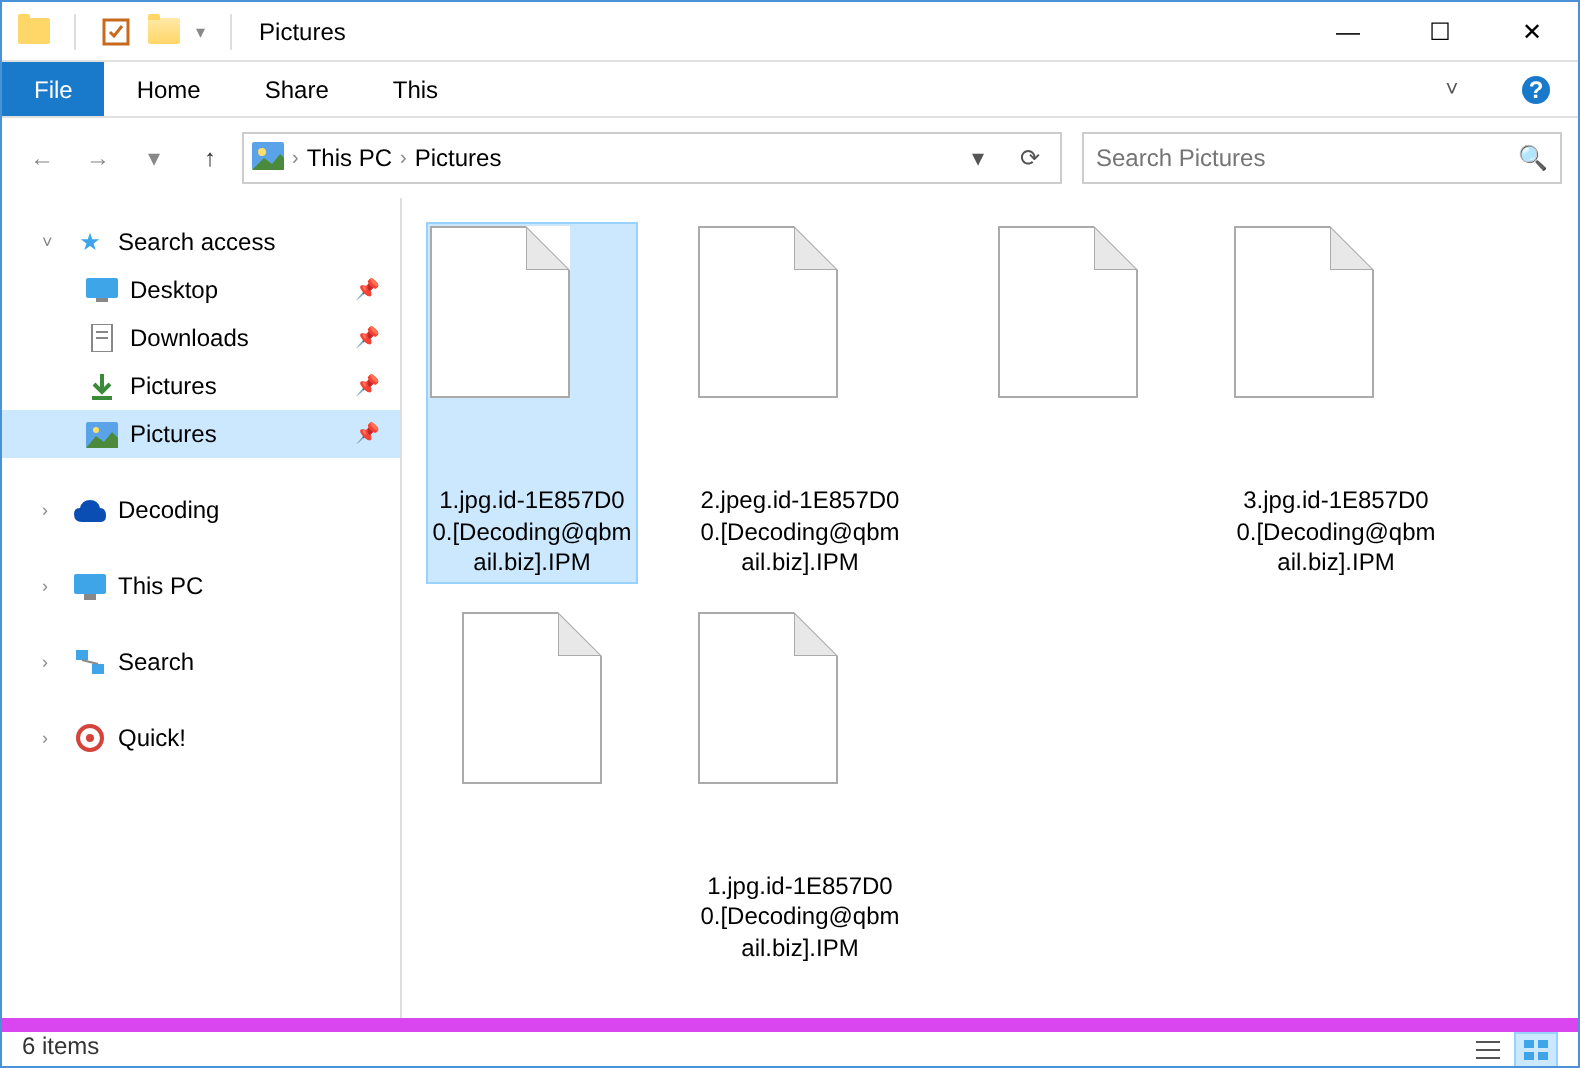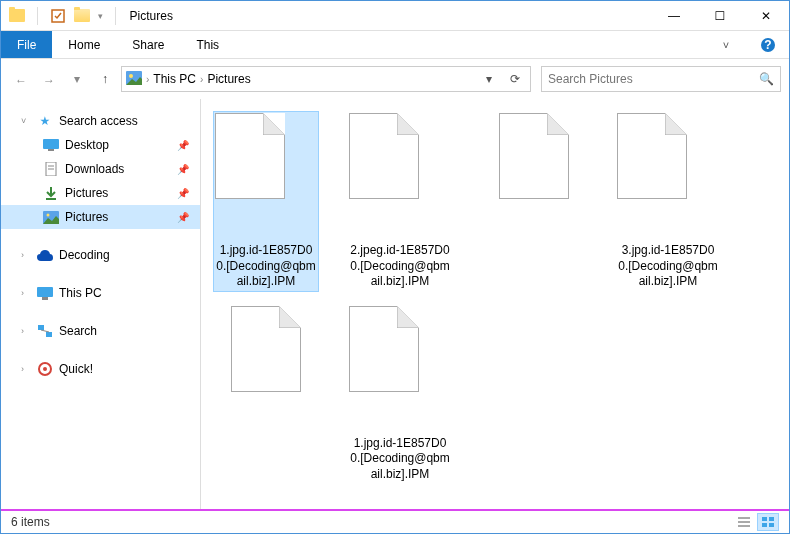--- a/index.html
+++ b/index.html
@@ -44,21 +44,21 @@
 
 .content { flex: 1; padding: 12px; display: flex; flex-wrap: wrap; align-content: flex-start; gap: 12px 28px; }
 .file-item { width: 106px; display: flex; flex-direction: column; align-items: center; }
 .file-item.selected .file-wrap { border: 1px solid #99d1ff; background: #cce8ff; padding: 1px; }
 .file-wrap { padding: 2px; }
 .file-icon { width: 70px; height: 86px; position: relative; margin-bottom: 4px; }
 .file-icon-body { position: absolute; inset: 0; background: #fff; border: 1px solid #aaa; }
 .file-icon-body::before { content: ''; position: absolute; top: -1px; right: -1px; width: 22px; height: 22px; background: #fff; }
 .file-name { text-align: center; font-size: 12px; color: #000; word-break: break-all; line-height: 1.3; margin-top: 44px; }
 
-.statusbar { height: 24px; border-top: 2px solid #d946ef; display: flex; align-items: center; padding: 0 10px; font-size: 12px; color: #333; }
+.statusbar { height: 24px; border-top: 7px solid #d946ef; display: flex; align-items: flex-start; padding: 0 10px; font-size: 12px; color: #333; }
 .status-views { margin-left: auto; display: flex; gap: 2px; }
 .view-btn { width: 22px; height: 18px; border: 1px solid transparent; display: flex; align-items: center; justify-content: center; }
 .view-btn.active { border-color: #99d1ff; background: #cce8ff; }
 
 .folder-icon { width: 16px; height: 13px; background: #ffd768; border-radius: 1px; position: relative; }
 .folder-icon::before { content: ''; position: absolute; top: -2px; left: 0; width: 6px; height: 3px; background: #ffd768; border-radius: 1px 1px 0 0; }
 .folder-icon.open { background: linear-gradient(#ffe9a8, #ffd768); }
 </style>
 </head>
 <body>

